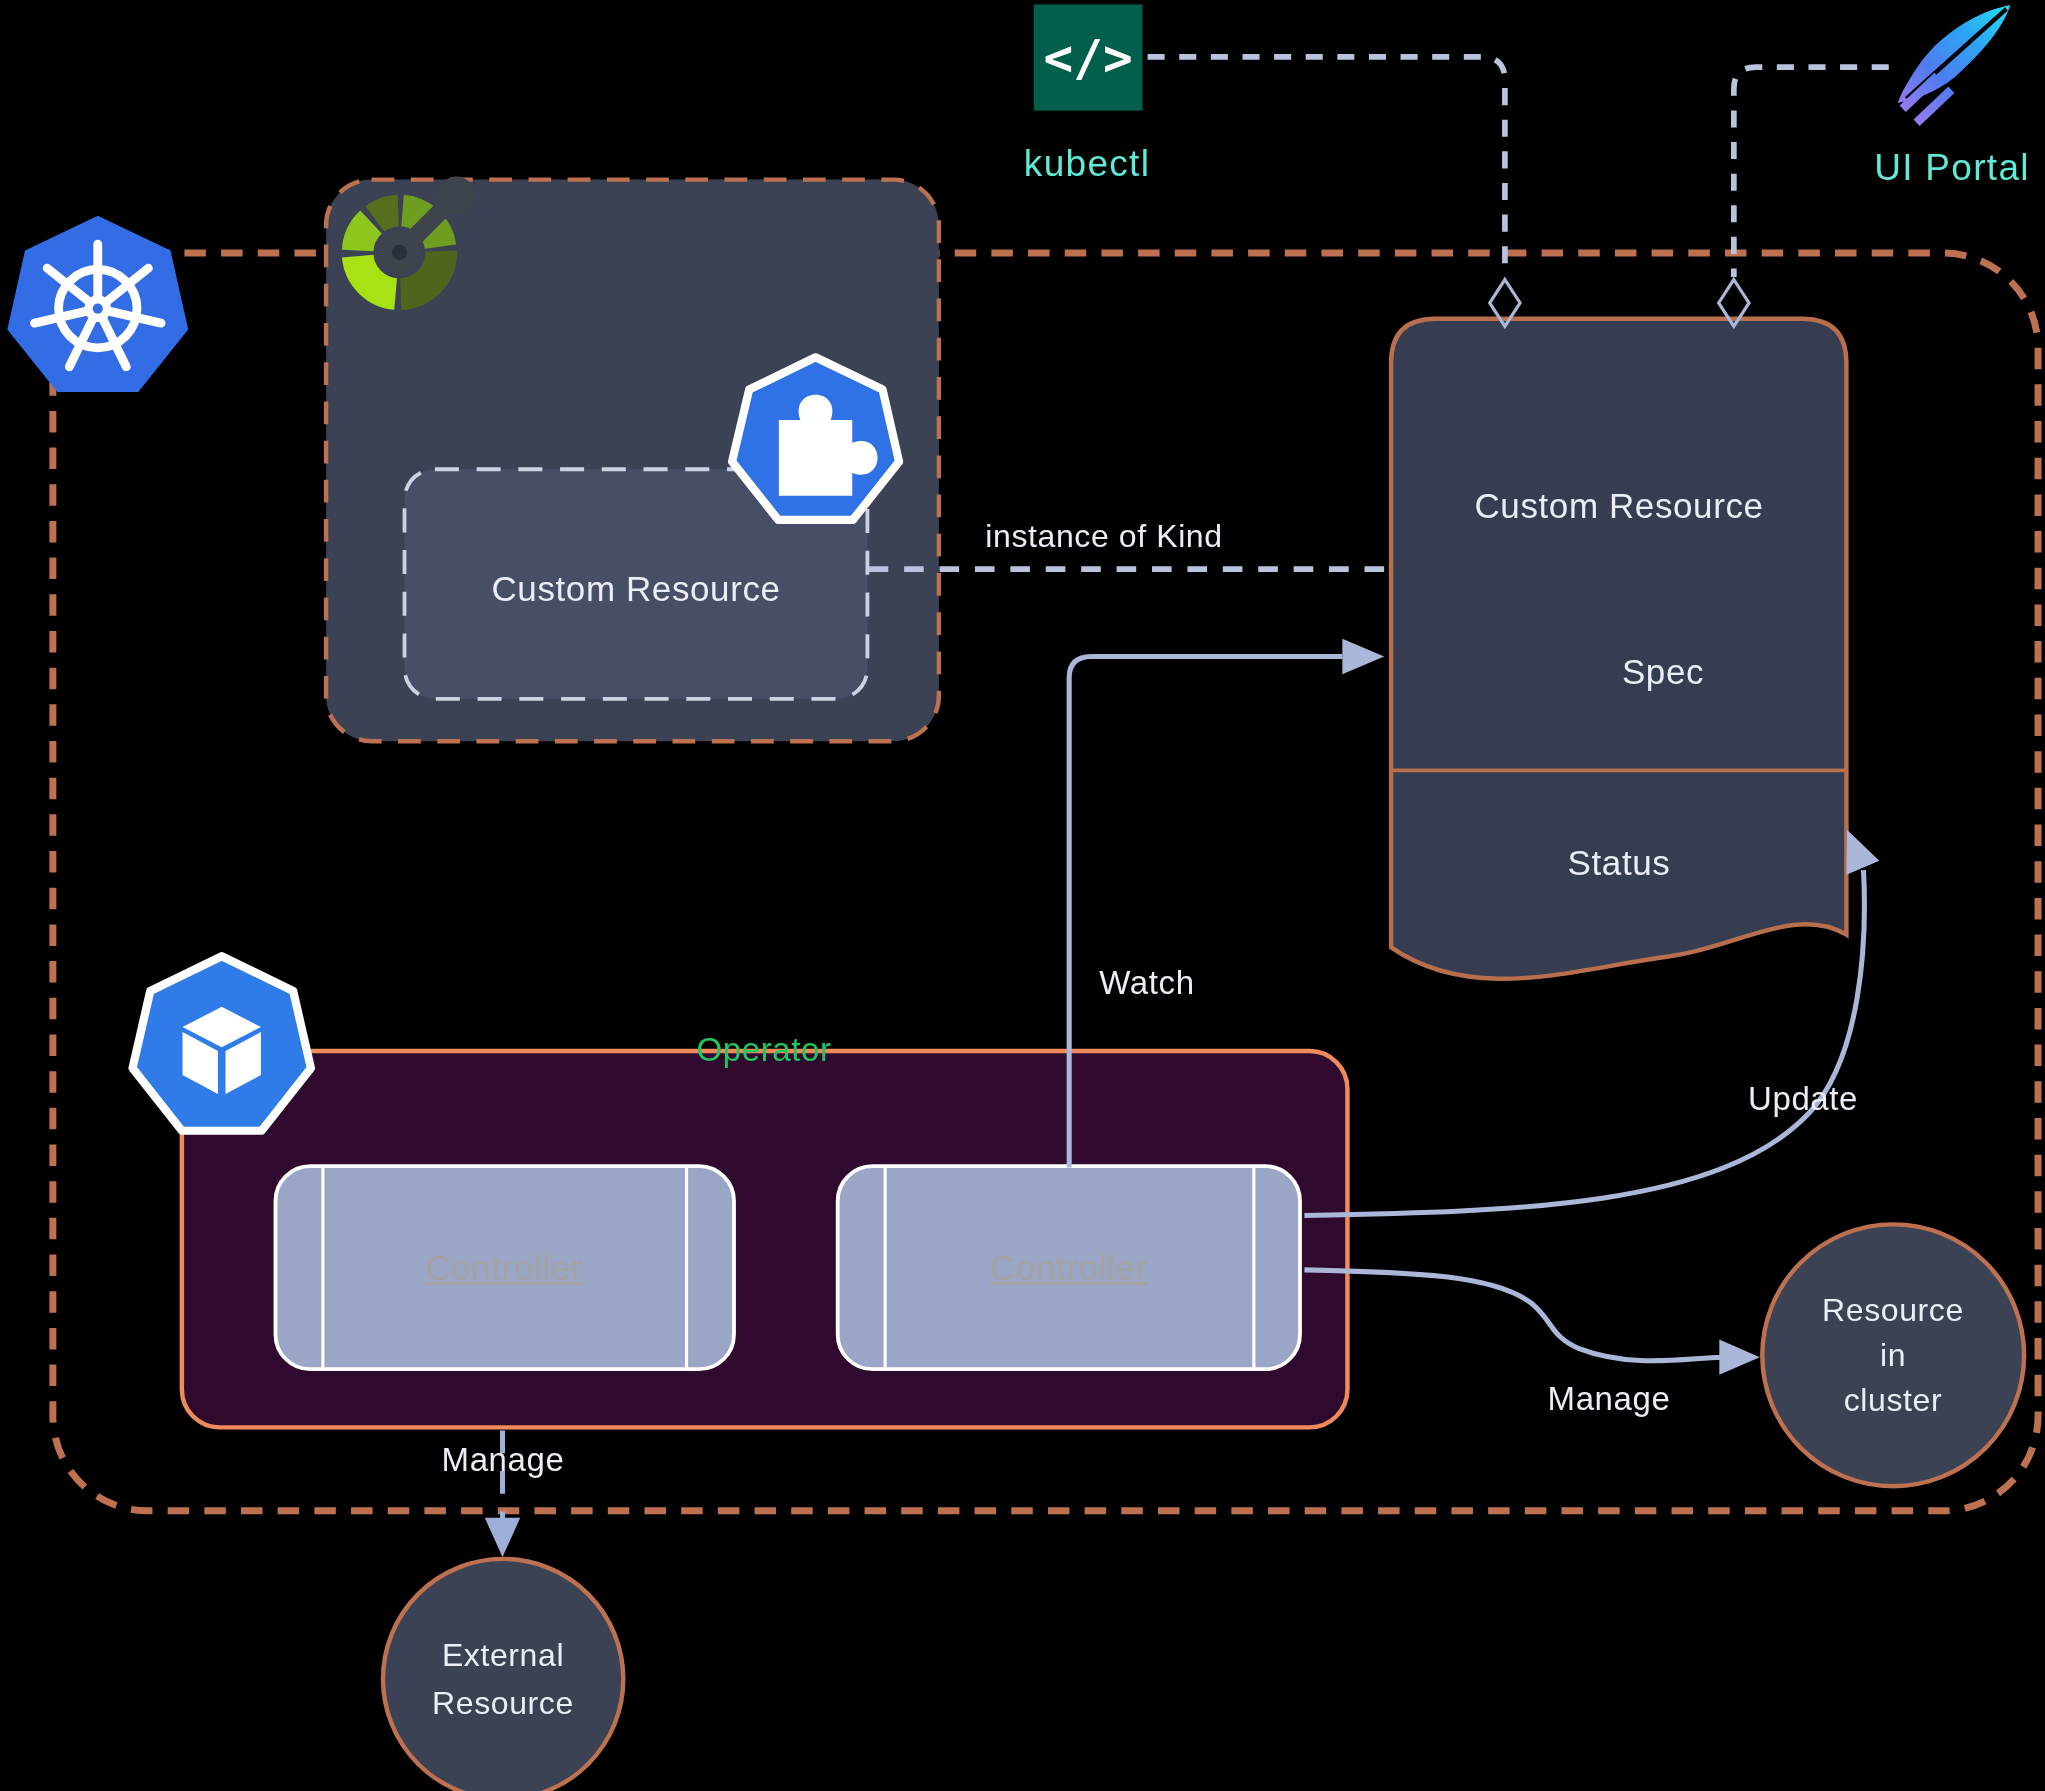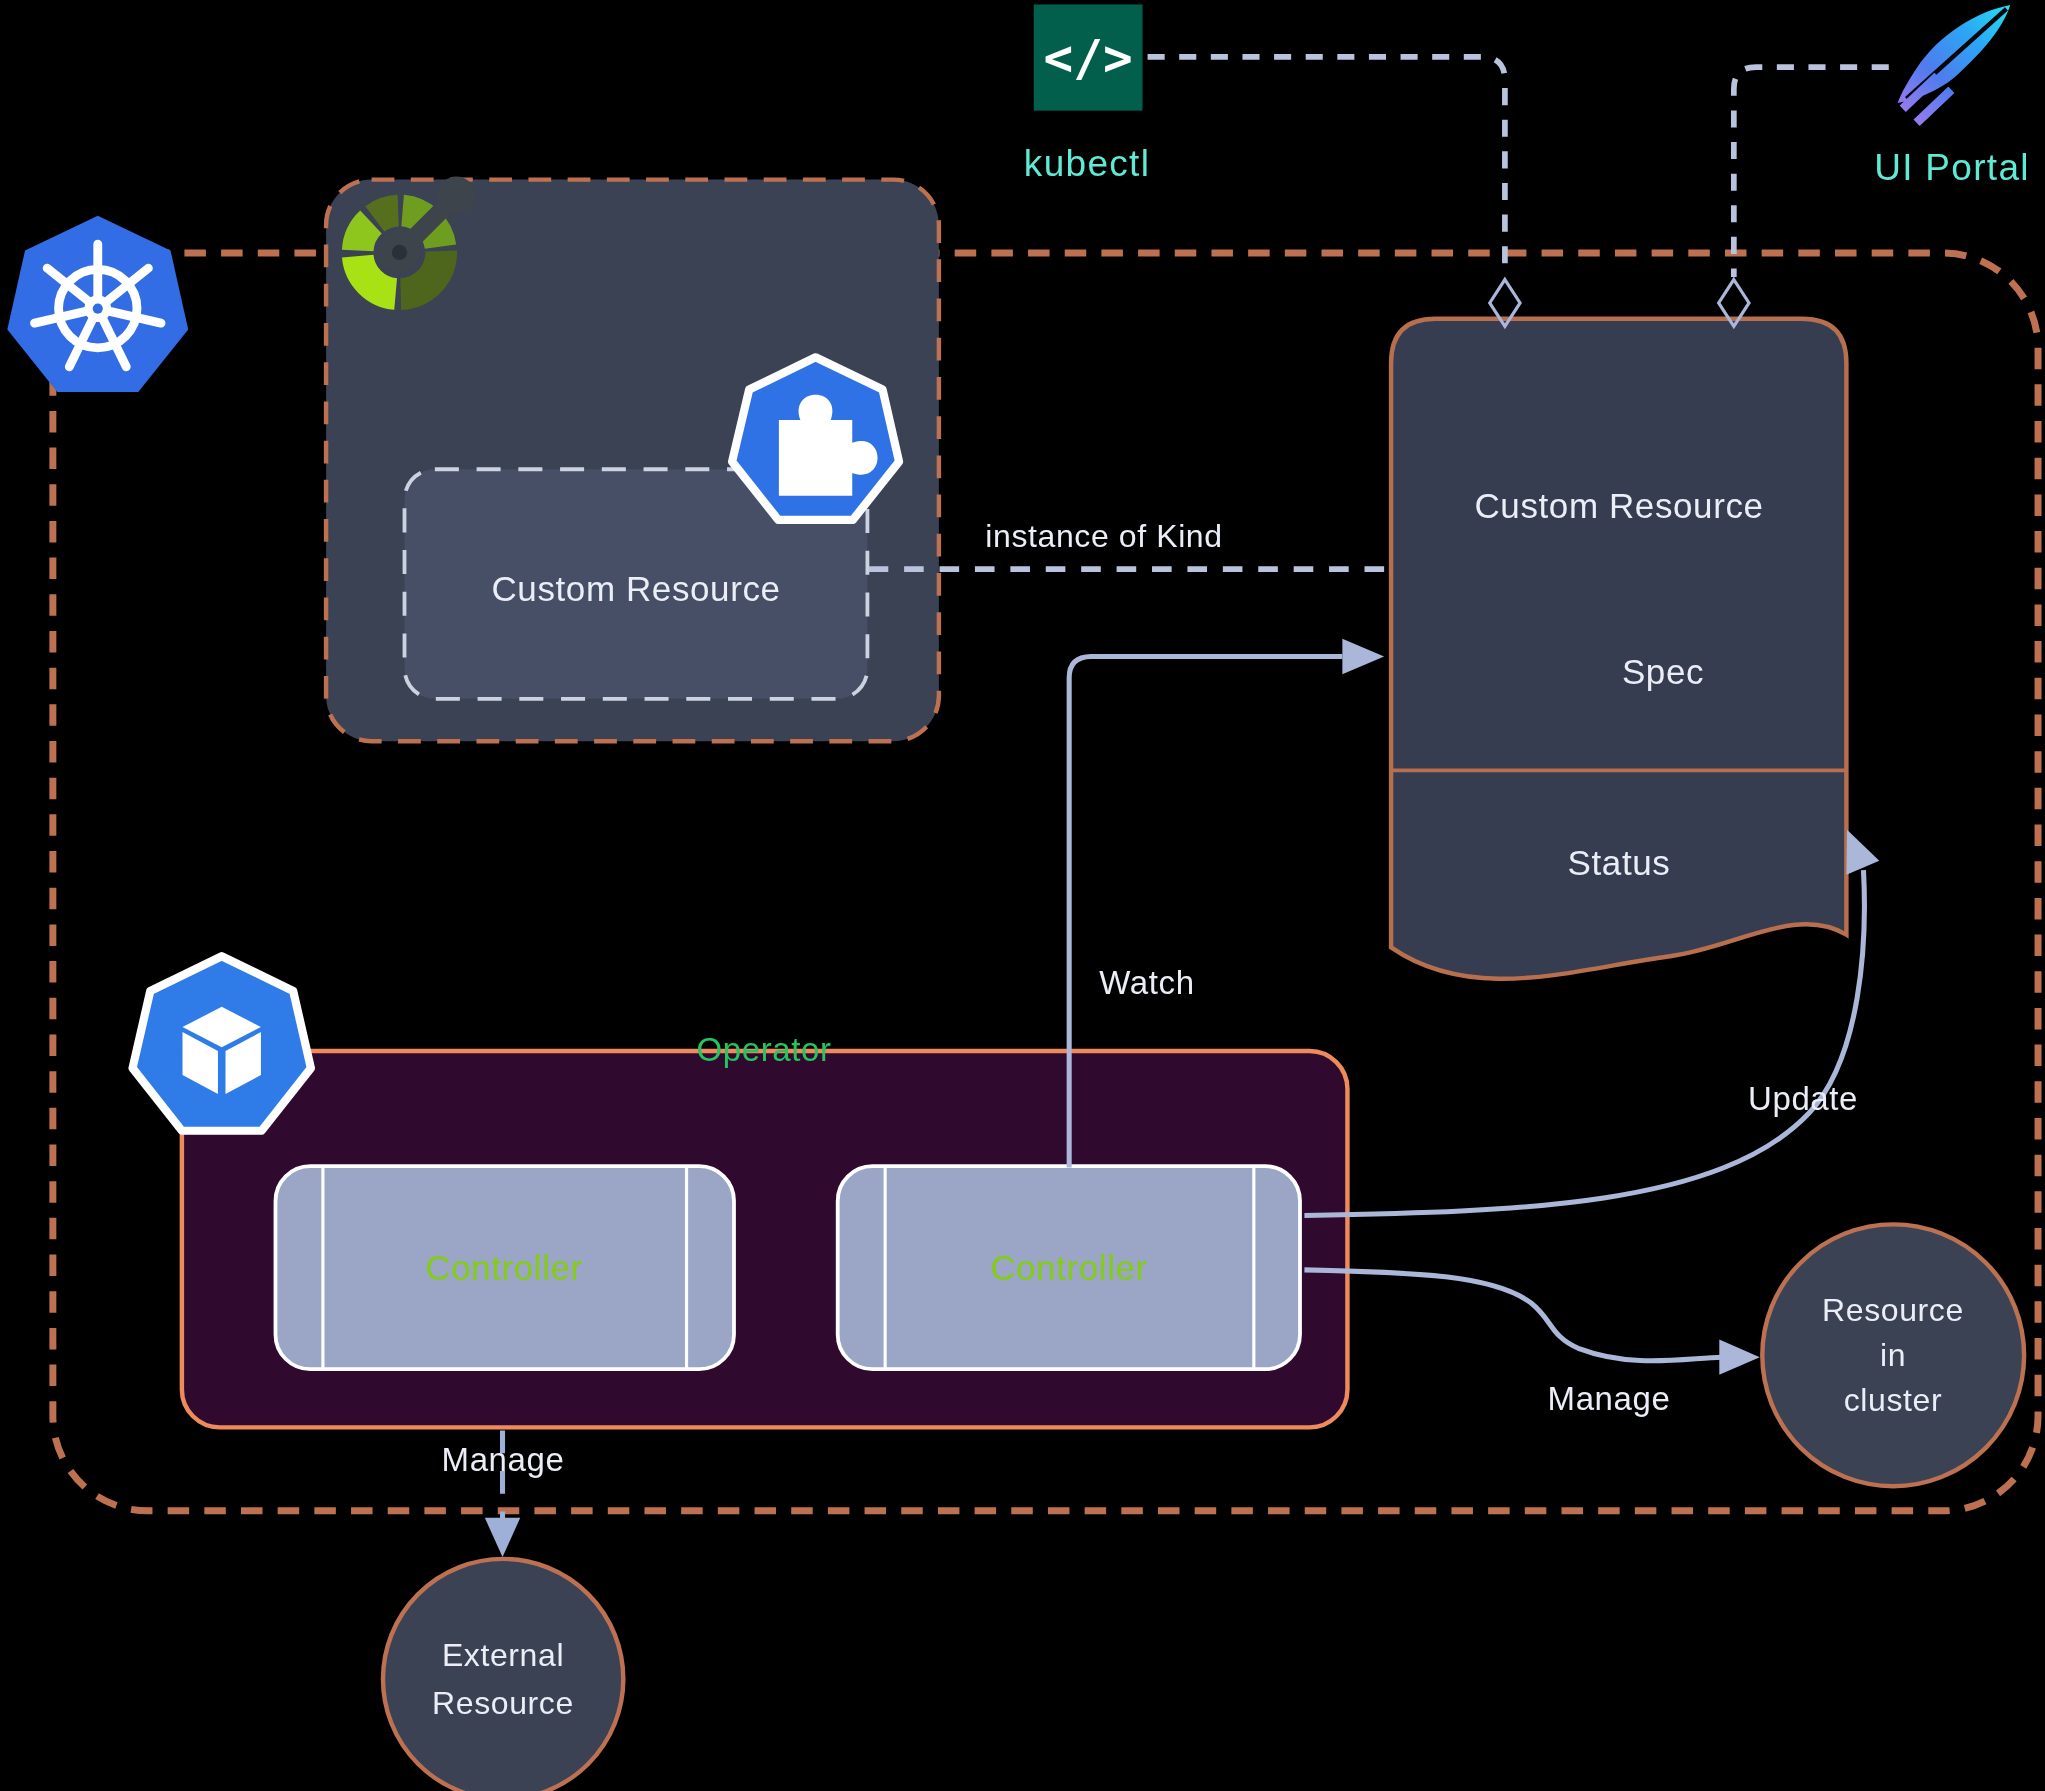--- a/index.html
+++ b/index.html
@@ -6,21 +6,21 @@
   #canvas{position:relative;width:2046px;height:1791px;background:#000;overflow:hidden;
           font-family:"Liberation Sans",sans-serif;}
   svg{position:absolute;left:0;top:0;pointer-events:none;}
   .lbl{position:absolute;transform:translate(-50%,-50%);color:#ebeef7;font-weight:300;
        letter-spacing:0.6px;white-space:nowrap;text-align:center;line-height:1.2;}
   .t58{font-size:37px;}
   .t56{font-size:35px;}
   .t52{font-size:33px;}
   .t50{font-size:32px;}
   .teal{color:#5eead4;font-family:Liberation Sans, sans-serif;font-weight:400;letter-spacing:1.3px;font-size:37px;}
-  .dark{color:#84cc16;font-weight:400;}
+  .dark{color:#a3a3a3;font-weight:400;text-decoration:underline;}
   .multiline span{display:block;}
 </style>
 </head>
 <body>
 
 <div id="canvas">
 
   <svg width="2046" height="1791" viewBox="0 0 3234 2832">
     <defs>
       <linearGradient id="feathergrad" x1="3010" y1="185" x2="3170" y2="10" gradientUnits="userSpaceOnUse">

